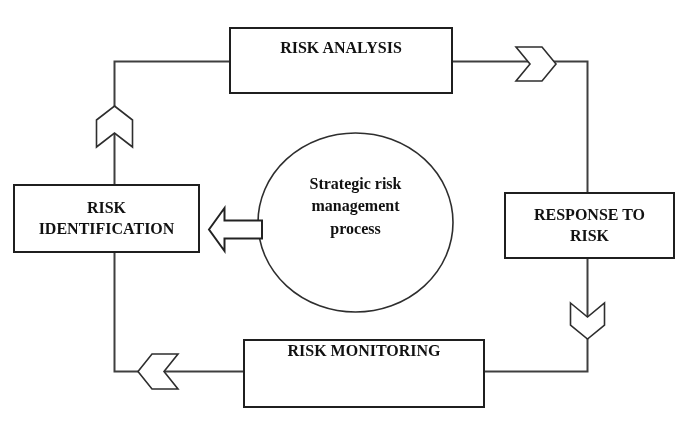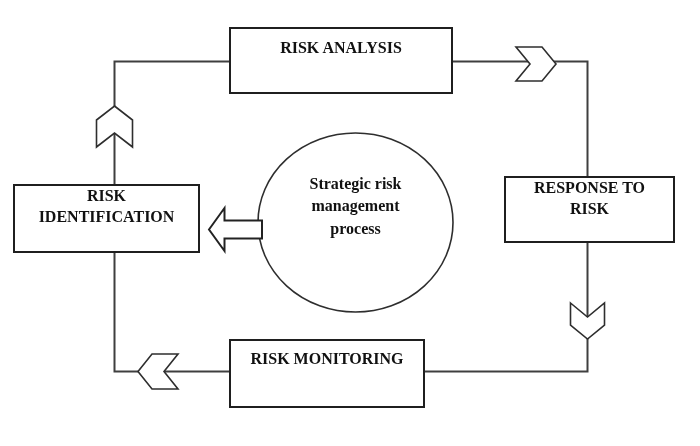--- a/index.html
+++ b/index.html
@@ -10,32 +10,33 @@
     font-family:"Liberation Serif","DejaVu Serif",serif;
     overflow:hidden;
   }
   #diagram-svg{position:absolute;left:0;top:0;}
   .node{
     position:absolute;
     background:#ffffff;
     border:2px solid #1f1f1f;
     box-sizing:border-box;
     display:flex;
+    align-items:center;
     justify-content:center;
     text-align:center;
     color:#111111;
     font-weight:bold;
     font-size:16px;
     line-height:1.3;
   }
   .node.top-text{align-items:flex-start;}
   #node-risk-analysis{left:229px;top:27px;width:224px;height:67px;padding-top:9px;}
   #node-risk-identification{left:13px;top:184px;width:187px;height:69px;}
-  #node-response-to-risk{left:504px;top:176px;width:171px;height:67px;}
-  #node-risk-monitoring{left:229px;top:339px;width:196px;height:69px;padding-top:8px;}
+  #node-response-to-risk{left:504px;top:192px;width:171px;height:67px;}
+  #node-risk-monitoring{left:243px;top:339px;width:242px;height:69px;}
   #node-risk-identification .label{max-width:160px;}
   #node-response-to-risk .label{max-width:130px;}
   #circle-label{
     position:absolute;left:258px;top:133px;width:195px;height:179px;
     display:flex;align-items:center;justify-content:center;text-align:center;
     color:#111111;font-weight:bold;font-size:16px;line-height:1.4;
     padding-bottom:32px;box-sizing:border-box;
   }
   #circle-label .label{max-width:132px;}
 </style>

